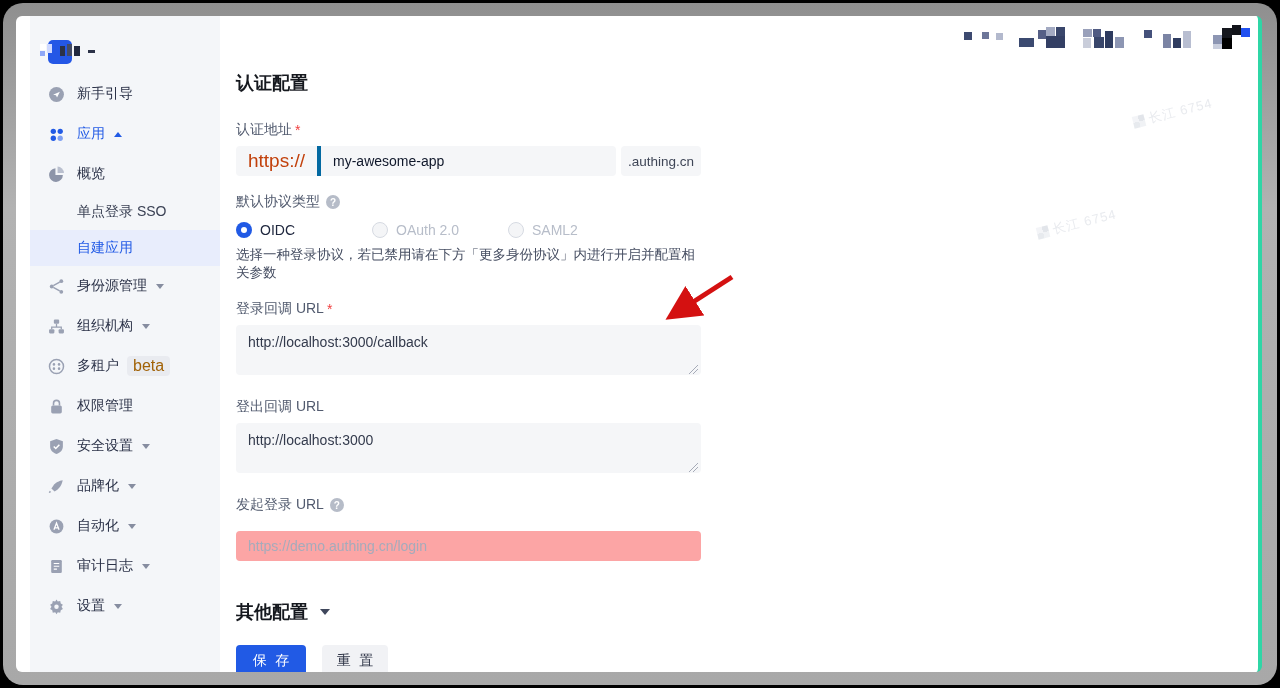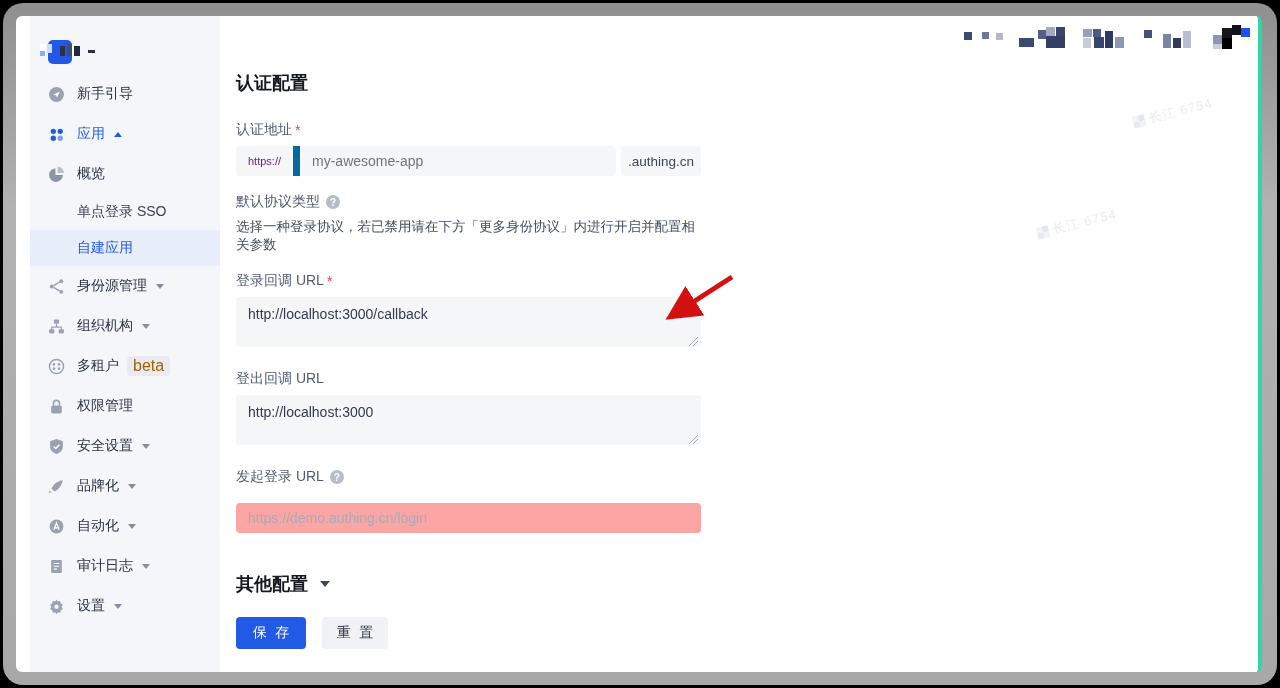--- a/index.html
+++ b/index.html
@@ -37,24 +37,24 @@
   .sec-caret { width:0; height:0; margin-left:12px;
                border-left:5px solid transparent; border-right:5px solid transparent; border-top:6px solid #3f475c; }
   .lbl { display:flex; align-items:center; font-size:14px; color:#515a6e; height:20px; }
   .lbl .req { color:#f03e3e; margin-left:3px; font-size:14px; }
   .help { width:14px; height:14px; border-radius:50%; background:#b6bcc8; color:#fff;
           font-size:10px; font-weight:700; display:inline-flex; align-items:center; justify-content:center;
           margin-left:6px; cursor:pointer; }
   .mt24{margin-top:24px}.mt16{margin-top:16px}.mt17{margin-top:17px}.mt18{margin-top:18px}
   .input-row { display:flex; margin-top:6px; }
   .igroup { display:flex; flex:1; background:#f5f6f8; border-radius:4px; height:30px; overflow:hidden; }
-  .iprefix { display:flex; align-items:center; padding:0 12px; font-size:11px; color:#701a75;
-             border-right:7px solid #0369a1; }
+  .iprefix { display:flex; align-items:center; padding:0 12px; font-size:19px; color:#c2410c;
+             border-right:4px solid #0369a1; }
   .igroup input { flex:1; border:none; outline:none; background:transparent; padding:0 12px;
-                  font-size:14px; color:#737373; font-family:inherit; }
+                  font-size:14px; color:#0f172a; font-family:inherit; }
   .isuffix { display:flex; align-items:center; justify-content:center; background:#f5f6f8;
              border-radius:4px; margin-left:5px; width:80px; font-size:13.5px; color:#3f4657; }
   .radio-row { display:flex; margin-top:8px; height:20px; align-items:center; }
   .radio-opt { display:flex; align-items:center; width:136px; cursor:pointer; }
   .rdot { width:16px; height:16px; border-radius:50%; margin-right:8px; position:relative; flex:0 0 auto; }
   .rdot.sel { background:#215ae5; }
   .rdot.sel::after { content:""; position:absolute; left:5px; top:5px; width:6px; height:6px;
                      border-radius:50%; background:#fff; }
   .rdot.dis { background:#f4f5f7; border:1px solid #d6dae2; }
   .ropt-label { font-size:14px; color:#20283f; }
@@ -245,20 +245,34 @@
             <div class="iprefix">https://</div>
             <input value="my-awesome-app" style="">
           </div>
           <div class="isuffix">.authing.cn</div>
         </div>
 
         <div class="lbl mt16">
           <span>默认协议类型</span>
           <span class="help">?</span>
         </div>
+        <div class="radio-row" id="radio-row">
+            <span class="radio-opt">
+              <span class="rdot sel"></span>
+              <span class="ropt-label">OIDC</span>
+            </span>
+            <span class="radio-opt">
+              <span class="rdot dis"></span>
+              <span class="ropt-label dis">OAuth 2.0</span>
+            </span>
+            <span class="radio-opt">
+              <span class="rdot dis"></span>
+              <span class="ropt-label dis">SAML2</span>
+            </span>
+          </div>
         <div class="hint">选择一种登录协议，若已禁用请在下方「更多身份协议」内进行开启并配置相关参数</div>
 
         <div class="lbl mt17">
           <span>登录回调 URL</span>
             <span class="req">*</span>
         </div>
         <div class="ta-wrap">
           <textarea class="ta" style="">http://localhost:3000/callback</textarea>
           <div class="resize-handle"></div>
         </div>

